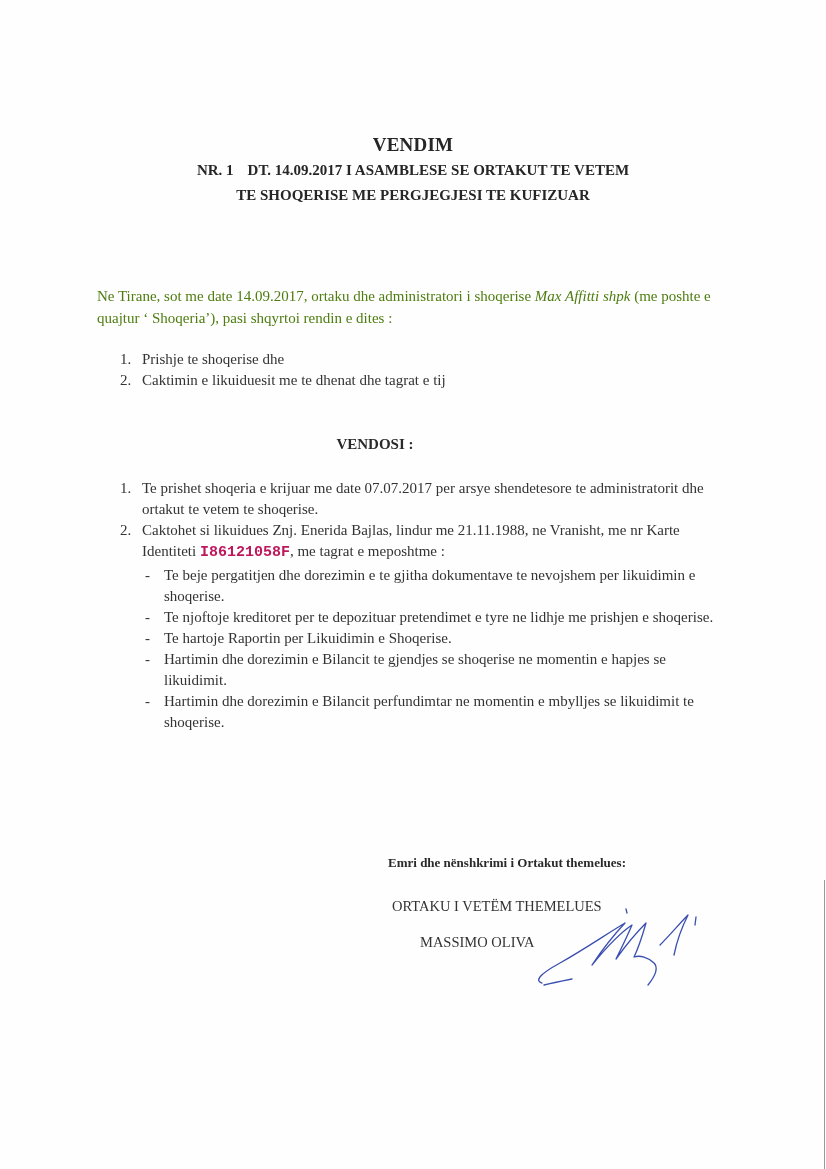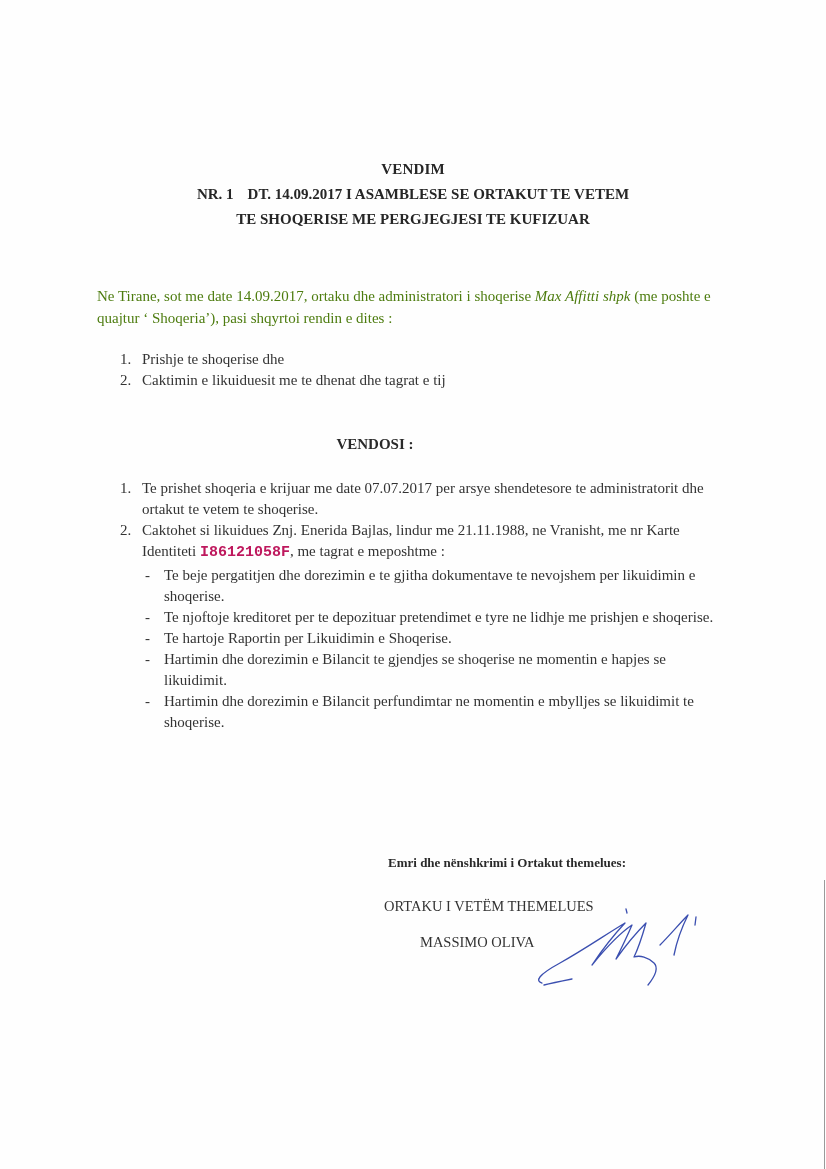--- a/index.html
+++ b/index.html
@@ -33,24 +33,23 @@
     .title-block {
       position: absolute;
       left: 0;
       top: 132px;
       width: 826px;
       text-align: center;
       font-weight: bold;
       color: #262626;
     }
     .title-block .t1 {
-      font-size: 15px;
+      font-size: 19px;
       line-height: 26px;
       letter-spacing: 0.2px;
-      margin-top: 24px;
     }
     .title-block .t2, .title-block .t3 {
       font-size: 15px;
       line-height: 25px;
     }
     .title-block .t2 .gap { display: inline-block; width: 14px; }
     .title-block .t4 {
       font-size: 13.5px;
       font-style: italic;
       line-height: 18px;
@@ -126,21 +125,21 @@
     .sig-head {
       position: absolute;
       left: 388px;
       top: 855px;
       font-size: 13px;
       font-weight: bold;
       color: #2a2a2a;
     }
     .sig-role {
       position: absolute;
-      left: 384px;
+      left: 392px;
       top: 898px;
       font-size: 14.5px;
       color: #333;
     }
     .sig-name {
       position: absolute;
       left: 388px;
       top: 934px;
       font-size: 14.5px;
       color: #333;

